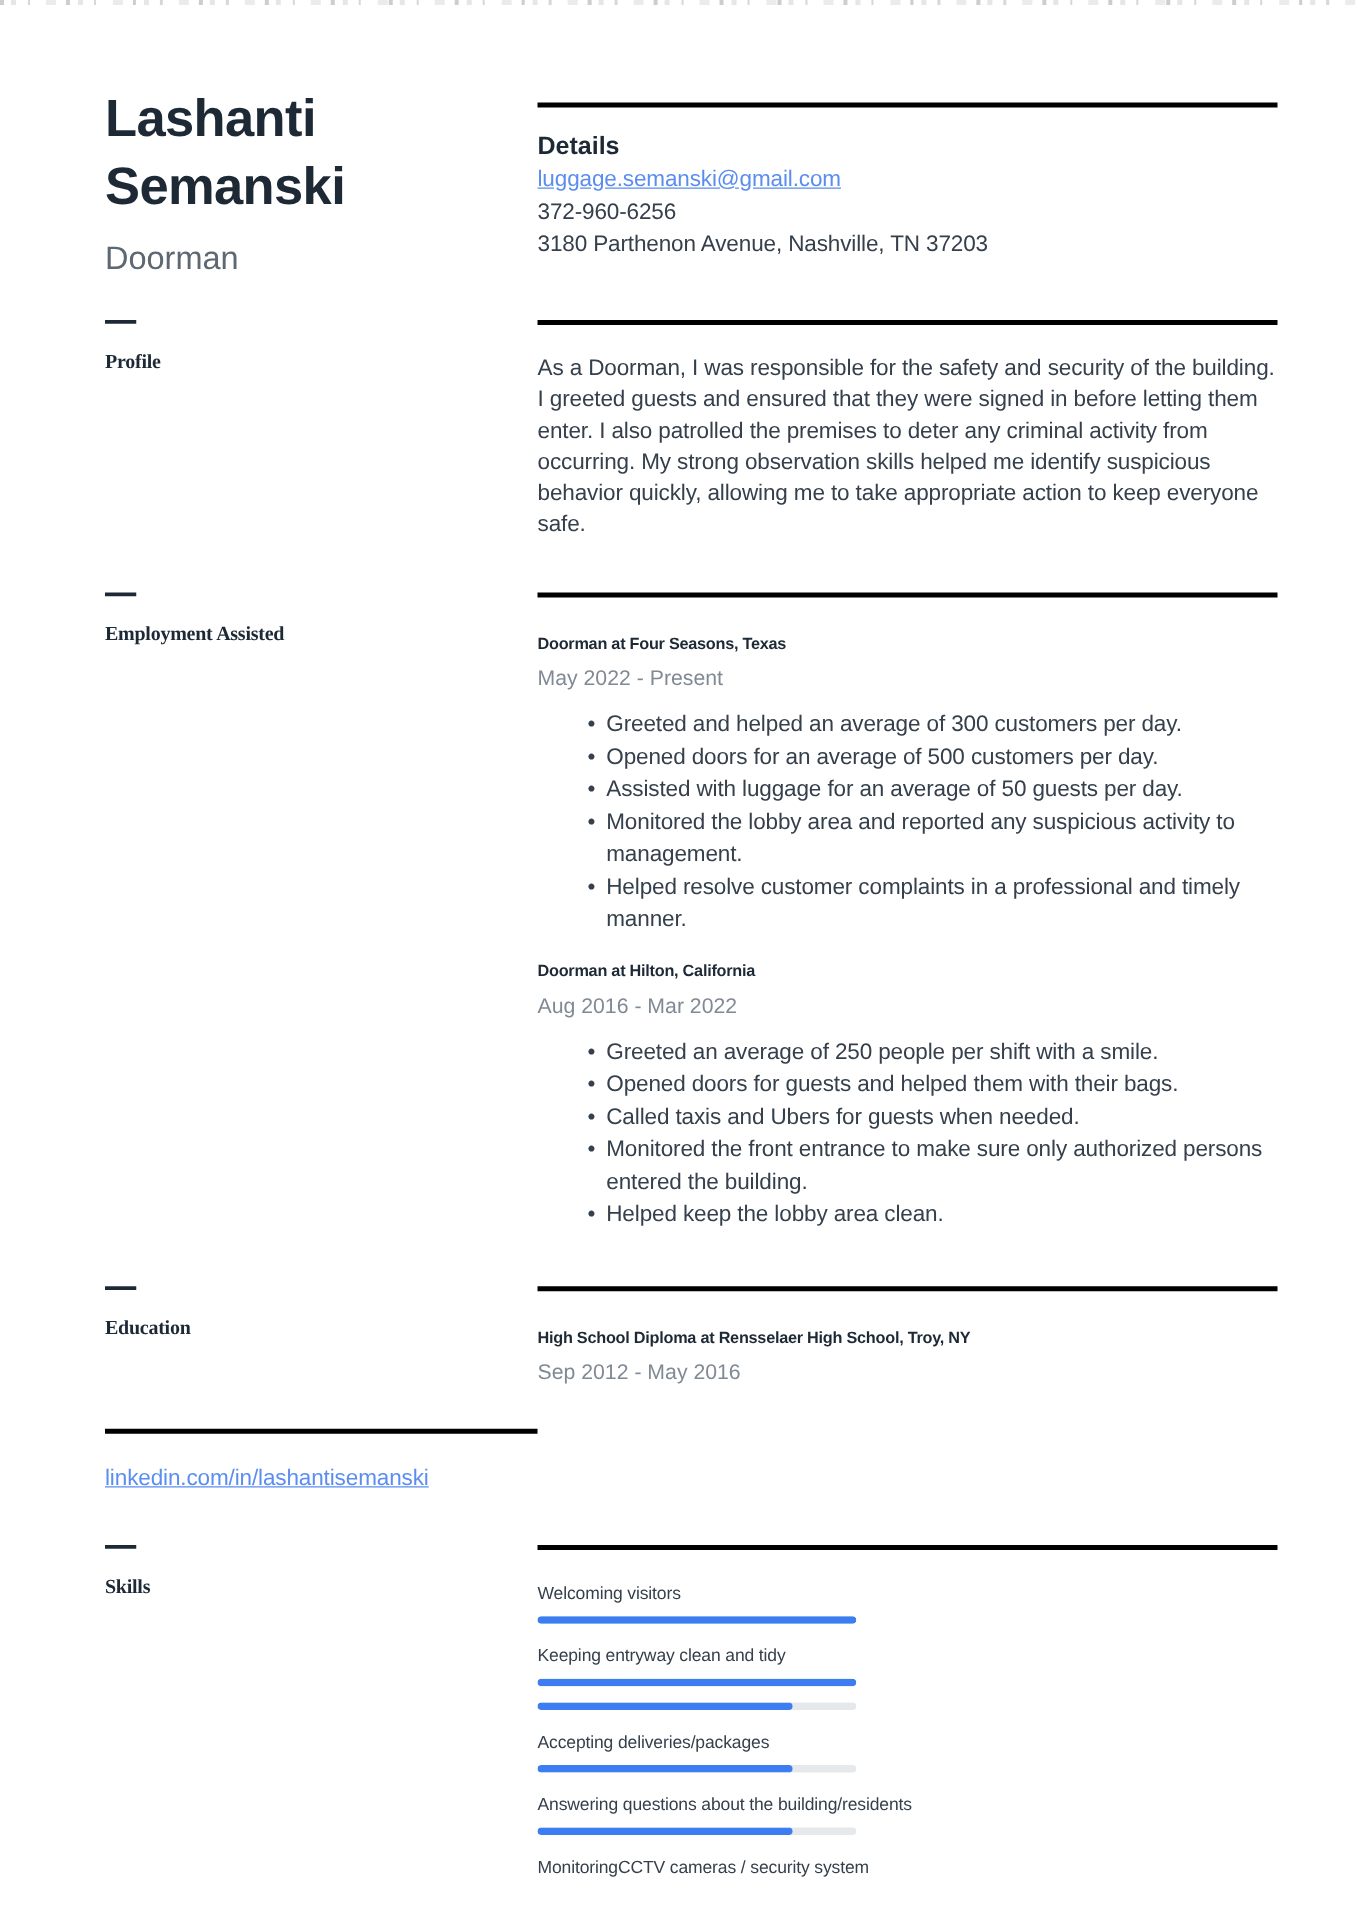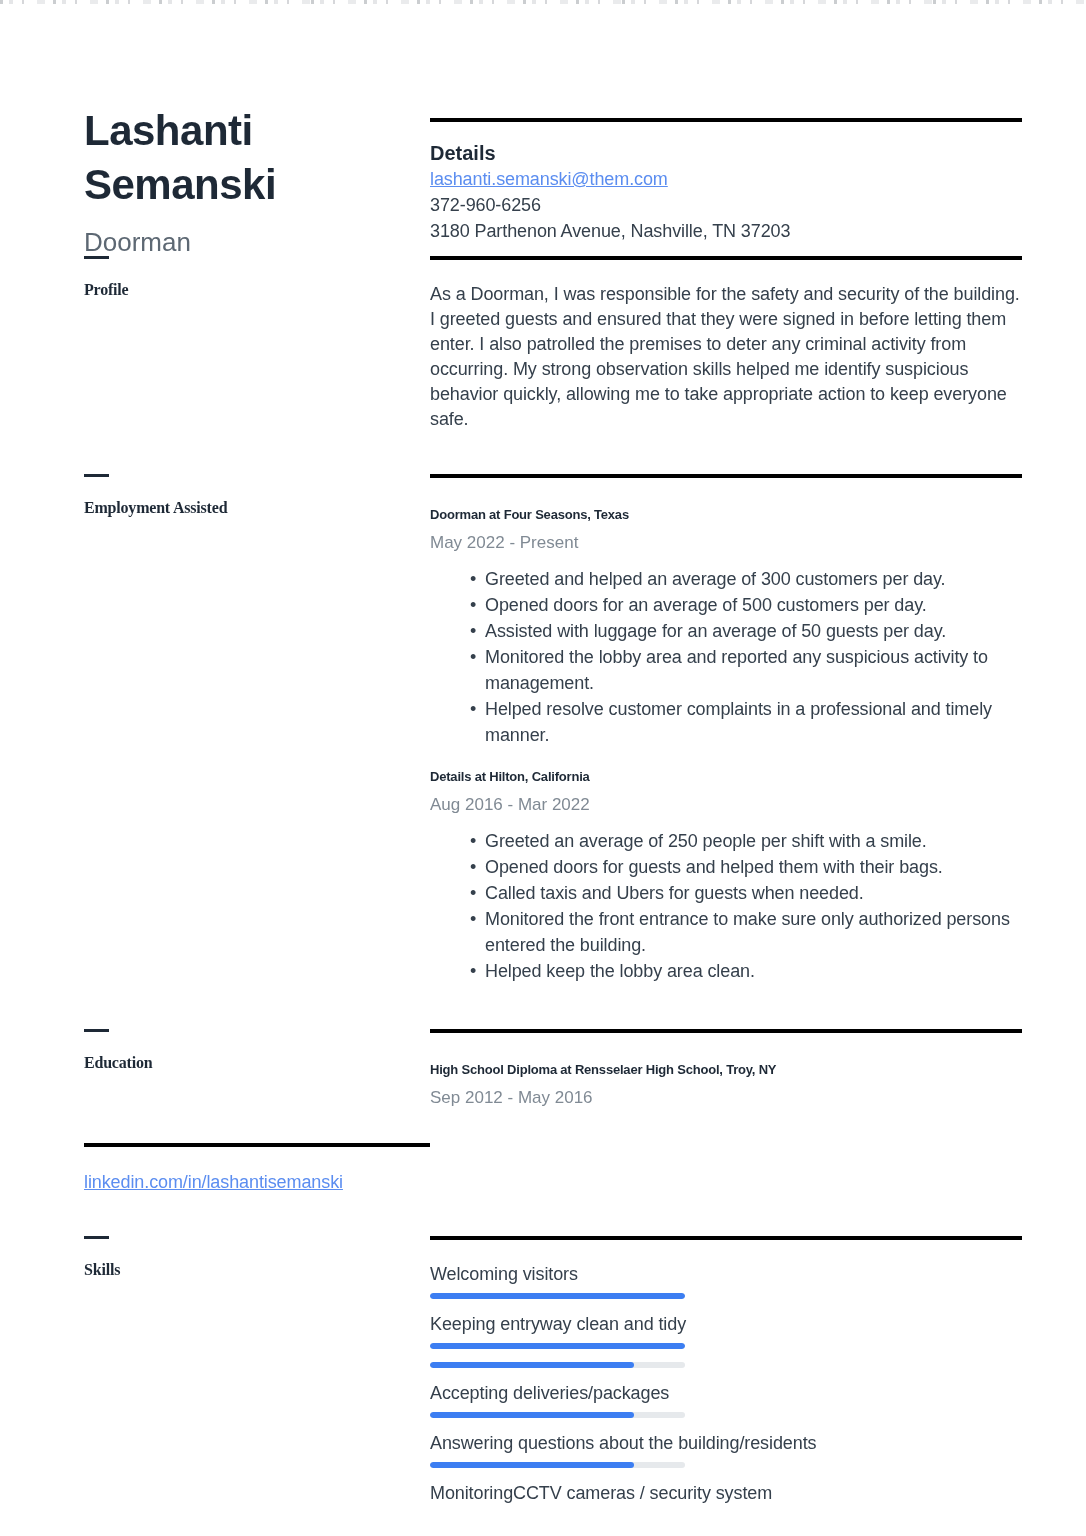--- a/index.html
+++ b/index.html
@@ -32,21 +32,21 @@
     background-size: 311px 4px;
   }
 
   .section {
     position: absolute;
     left: 84px;
     width: 938px;
     display: grid;
     grid-template-columns: 346px 592px;
   }
-  .sec-header     { top: 68px; margin-top: 36px;  }
+  .sec-header     { top: 68px;  }
   .sec-profile    { top: 256px; }
   .sec-employment { top: 474px; }
   .sec-education  { top: 1029px; }
   .sec-links      { top: 1143px; }
   .sec-skills     { top: 1236px; }
 
   .rule {
     height: 4px;
     background: var(--rule, #000);
     width: 100%;
@@ -149,21 +149,21 @@
     color: var(--body, #35404c);
   }
 
   .edu-item { margin-top: 24px; }
   .links-box a.link { margin-top: 22px; }
 
   
   .skills-list { margin-top: 22px; }
   .skill-item { margin-bottom: 13px; }
   .skill-label {
-    font-size: 18px;
+    font-size: 14px;
     line-height: 24px;
     color: var(--body, #35404c);
     letter-spacing: -0.1px;
   }
   .skill-bar-track {
     margin-top: 7px;
     width: 255px;
     height: 6px;
     border-radius: 3px;
     background: var(--bar-track, #e6e9ec);
@@ -186,21 +186,21 @@
     <div class="col-left">
       <h1 class="name">
         <span>Lashanti</span>
         <span>Semanski</span>
       </h1>
       <div class="person-title">Doorman</div>
     </div>
     <div class="col-right details-box">
       <div class="rule"></div>
       <h3 class="subhead">Details</h3>
-      <a class="link" href="#">lashanti.semanski@them.com</a>
+      <a class="link" href="#">luggage.semanski@gmail.com</a>
       <div class="contact-line">372-960-6256</div>
       <div class="contact-line">3180 Parthenon Avenue, Nashville, TN 37203</div>
     </div>
   </header>
 
   <section class="section sec-profile">
     <div class="col-left">
       <div class="dash"></div>
       <h2 class="section-heading">Profile</h2>
     </div>
@@ -224,21 +224,21 @@
         <ul class="bullets">
           <li>Greeted and helped an average of 300 customers per day.</li>
           <li>Opened doors for an average of 500 customers per day.</li>
           <li>Assisted with luggage for an average of 50 guests per day.</li>
           <li>Monitored the lobby area and reported any suspicious activity to management.</li>
           <li>Helped resolve customer complaints in a professional and timely manner.</li>
         </ul>
       </div>
 
       <div class="job">
-        <div class="job-title">Details at Hilton, California</div>
+        <div class="job-title">Doorman at Hilton, California</div>
         <div class="job-dates">Aug 2016 - Mar 2022</div>
         <ul class="bullets">
           <li>Greeted an average of 250 people per shift with a smile.</li>
           <li>Opened doors for guests and helped them with their bags.</li>
           <li>Called taxis and Ubers for guests when needed.</li>
           <li>Monitored the front entrance to make sure only authorized persons entered the building.</li>
           <li>Helped keep the lobby area clean.</li>
         </ul>
       </div>
     </div>

